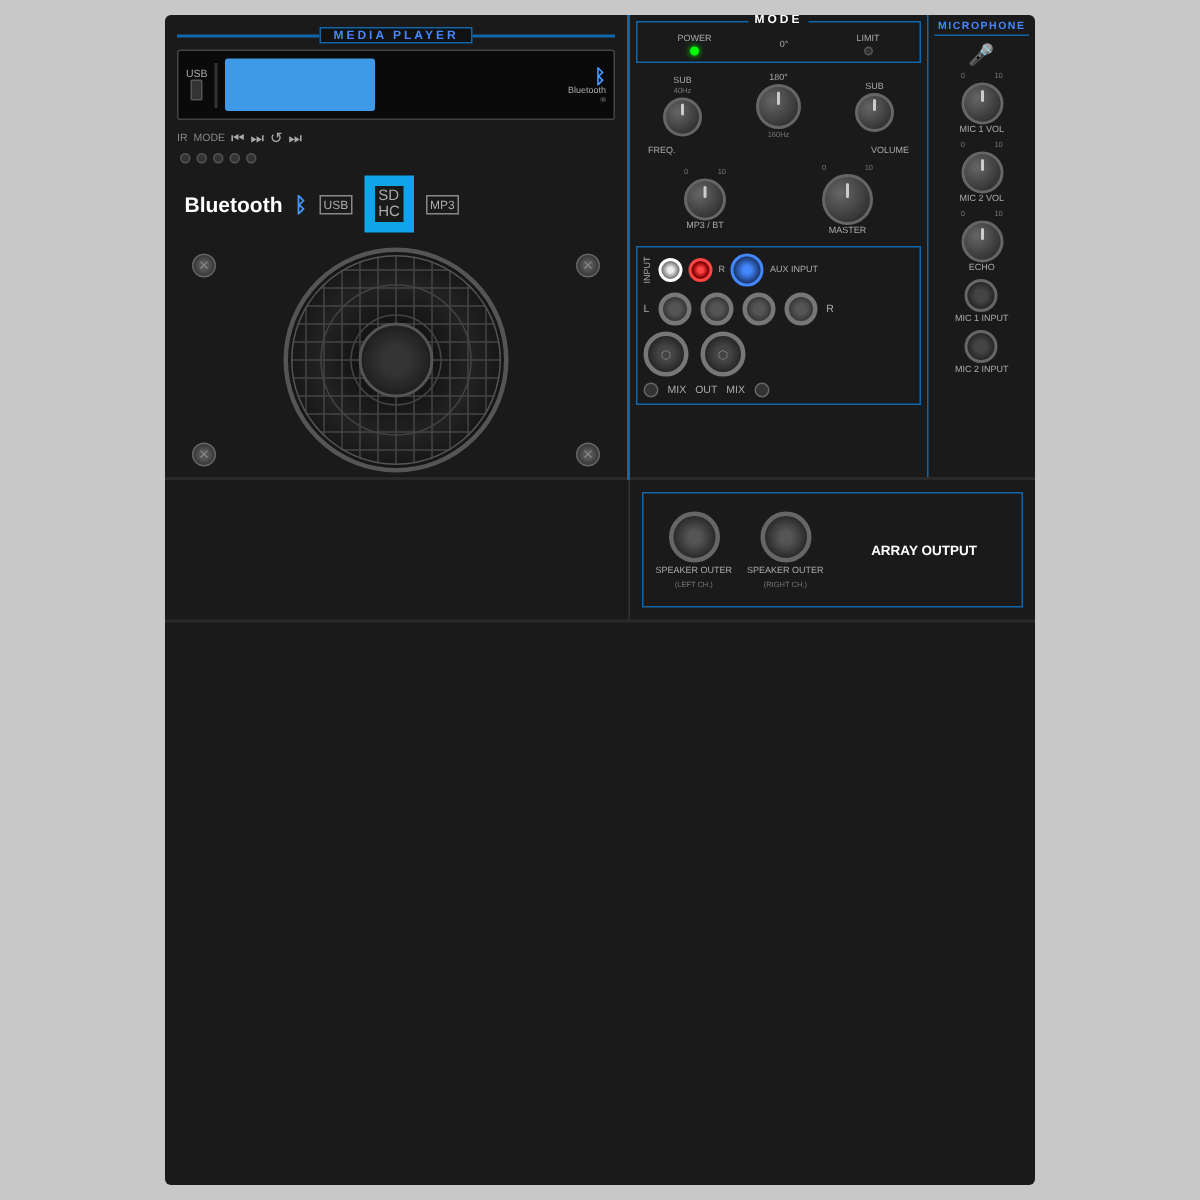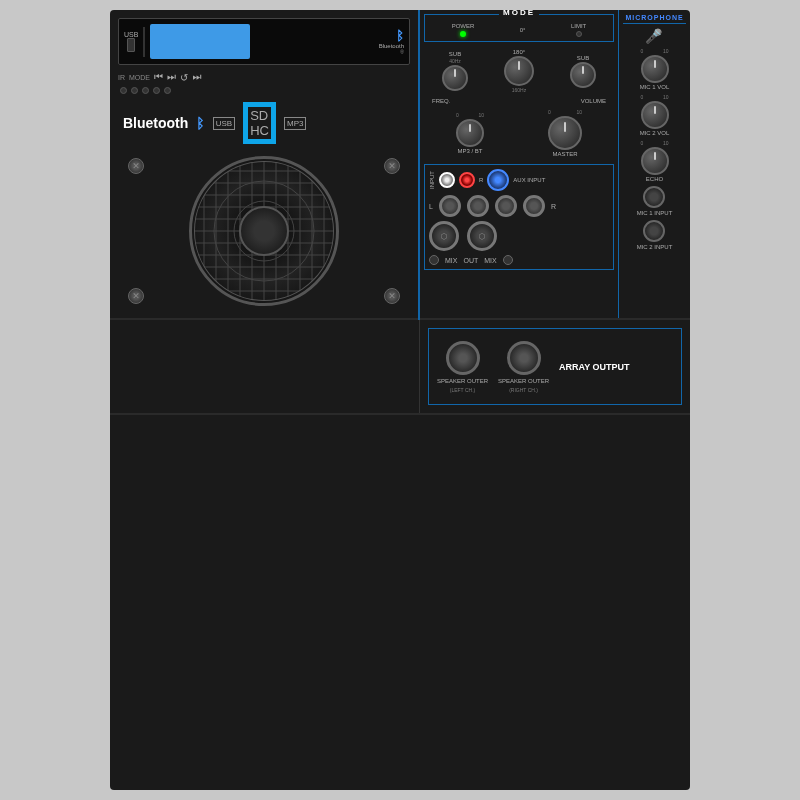--- a/index.html
+++ b/index.html
@@ -38,20 +38,25 @@
   </style>
 </head>
 <body>
 
 <div class="device-panel">
 
   <div class="top-section">
 
     <div class="left-panel">
 
+      <div style="display:flex;align-items:center;justify-content:center;margin-bottom:4px;">
+        <div style="height:2px;flex:1;background:#1166aa;"></div>
+        <div style="color:#4488ff;font-size:8px;font-weight:bold;letter-spacing:2px;padding:0 8px;border:1px solid #1166aa;background:#111;">MEDIA PLAYER</div>
+        <div style="height:2px;flex:1;background:#1166aa;"></div>
+      </div>
 
       <div style="background:#0a0a0a;border:1px solid #444;padding:5px;border-radius:2px;display:flex;align-items:center;gap:5px;margin-bottom:4px;">
         <div style="display:flex;flex-direction:column;align-items:center;">
           <div style="color:#aaa;font-size:7px;">USB</div>
           <div style="width:8px;height:14px;background:#333;border:1px solid #555;border-radius:1px;"></div>
         </div>
         <div style="width:2px;height:30px;background:#333;"></div>
 
         <div style="background:#44aaff;width:100px;height:35px;border-radius:2px;opacity:0.9;"></div>
         <div style="flex:1;display:flex;flex-direction:column;align-items:flex-end;">
@@ -75,21 +80,21 @@
         <div style="width:7px;height:7px;border-radius:50%;background:#333;border:1px solid #555;"></div>
         <div style="width:7px;height:7px;border-radius:50%;background:#333;border:1px solid #555;"></div>
         <div style="width:7px;height:7px;border-radius:50%;background:#333;border:1px solid #555;"></div>
         <div style="width:7px;height:7px;border-radius:50%;background:#333;border:1px solid #555;"></div>
       </div>
 
       <div style="display:flex;align-items:center;gap:8px;padding:6px 5px;">
         <div style="color:#fff;font-size:14px;font-weight:bold;">Bluetooth</div>
         <div style="color:#4499ff;font-size:14px;font-weight:bold;">ᛒ</div>
         <div style="color:#aaa;font-size:8px;border:1px solid #888;padding:1px 2px;">USB</div>
-        <div style="color:#aaa;font-size:13px;border:5px solid #0ea5e9;padding:1px 2px;">SD<br>HC</div>
+        <div style="color:#aaa;font-size:10px;border:7px solid #0ea5e9;padding:1px 2px;">SD<br>HC</div>
         <div style="color:#aaa;font-size:8px;border:1px solid #888;padding:1px 2px;">MP3</div>
       </div>
 
       <div style="flex:1;display:flex;align-items:center;justify-content:center;position:relative;margin:4px 0;">
 
         <div style="position:absolute;top:4px;left:10px;width:16px;height:16px;border-radius:50%;background:radial-gradient(circle,#555 30%,#222 100%);border:1px solid #666;display:flex;align-items:center;justify-content:center;color:#888;font-size:9px;">✕</div>
         <div style="position:absolute;top:4px;right:10px;width:16px;height:16px;border-radius:50%;background:radial-gradient(circle,#555 30%,#222 100%);border:1px solid #666;display:flex;align-items:center;justify-content:center;color:#888;font-size:9px;">✕</div>
         <div style="position:absolute;bottom:4px;left:10px;width:16px;height:16px;border-radius:50%;background:radial-gradient(circle,#555 30%,#222 100%);border:1px solid #666;display:flex;align-items:center;justify-content:center;color:#888;font-size:9px;">✕</div>
         <div style="position:absolute;bottom:4px;right:10px;width:16px;height:16px;border-radius:50%;background:radial-gradient(circle,#555 30%,#222 100%);border:1px solid #666;display:flex;align-items:center;justify-content:center;color:#888;font-size:9px;">✕</div>
 
@@ -308,21 +313,21 @@
         <div style="width:34px;height:34px;border-radius:50%;background:radial-gradient(circle,#555 20%,#333 60%,#111 100%);border:3px solid #666;"></div>
         <div style="color:#aaa;font-size:6px;text-align:center;">SPEAKER OUTER</div>
         <div style="color:#777;font-size:5px;text-align:center;">(LEFT CH.)</div>
       </div>
 
       <div style="display:flex;flex-direction:column;align-items:center;gap:3px;">
         <div style="width:34px;height:34px;border-radius:50%;background:radial-gradient(circle,#555 20%,#333 60%,#111 100%);border:3px solid #666;"></div>
         <div style="color:#aaa;font-size:6px;text-align:center;">SPEAKER OUTER</div>
         <div style="color:#777;font-size:5px;text-align:center;">(RIGHT CH.)</div>
       </div>
-      <div style="flex:1;text-align:left;">
+      <div style="flex:1;text-align:center;">
         <div style="color:#fff;font-size:9px;font-weight:bold;">ARRAY OUTPUT</div>
       </div>
     </div>
   </div>
 
   <div style="width:100%;flex:1;background:#1a1a1a;position:relative;overflow:hidden;">
 
     <div style="transform:scaleY(-1) scaleX(-1);position:absolute;top:0;left:0;width:100%;height:100%;opacity:0.8;">
       
       

